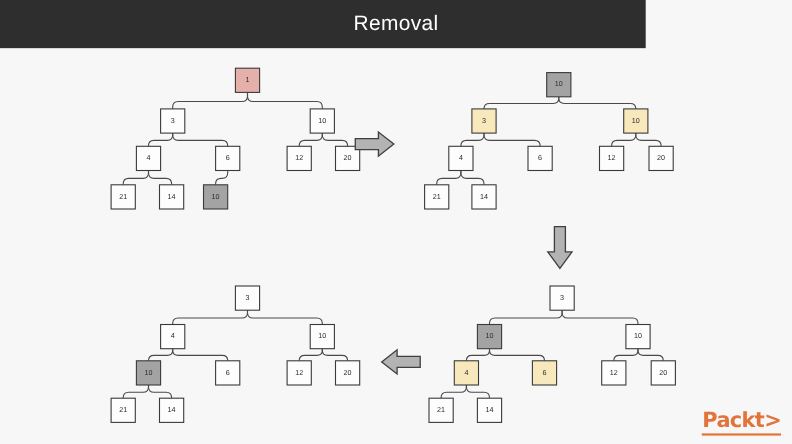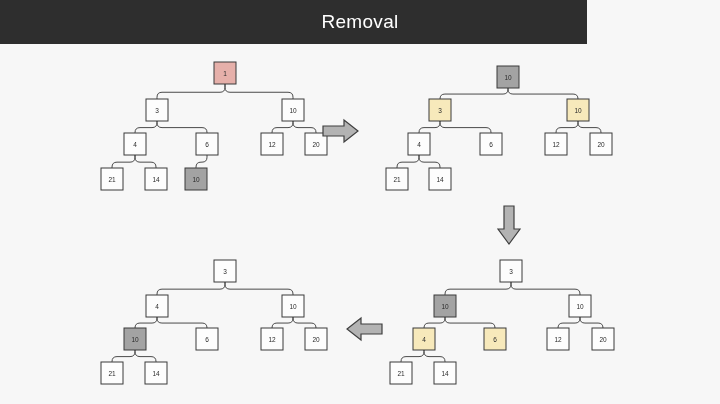--- a/index.html
+++ b/index.html
@@ -305,14 +305,15 @@
             <rect x="145" y="318" width="22" height="22" class="node-rect node-white"></rect>
             <text x="156" y="329" class="node-label">14</text>
           </g>
         </g>
         <polygon class="arrow-shape" points="323,82 344,82 344,76 358,87 344,98 344,92 323,92"></polygon>
         <polygon class="arrow-shape" points="504,162 514,162 514,185 520,185 509,200 498,185 504,185"></polygon>
         <polygon class="arrow-shape" points="382,280 361,280 361,274 347,285 361,296 361,290 382,290"></polygon>
       </svg>
   </div>
 
+  <div id="packt-logo">Packt&gt;</div>
 
 </div>
 
 </body></html>

